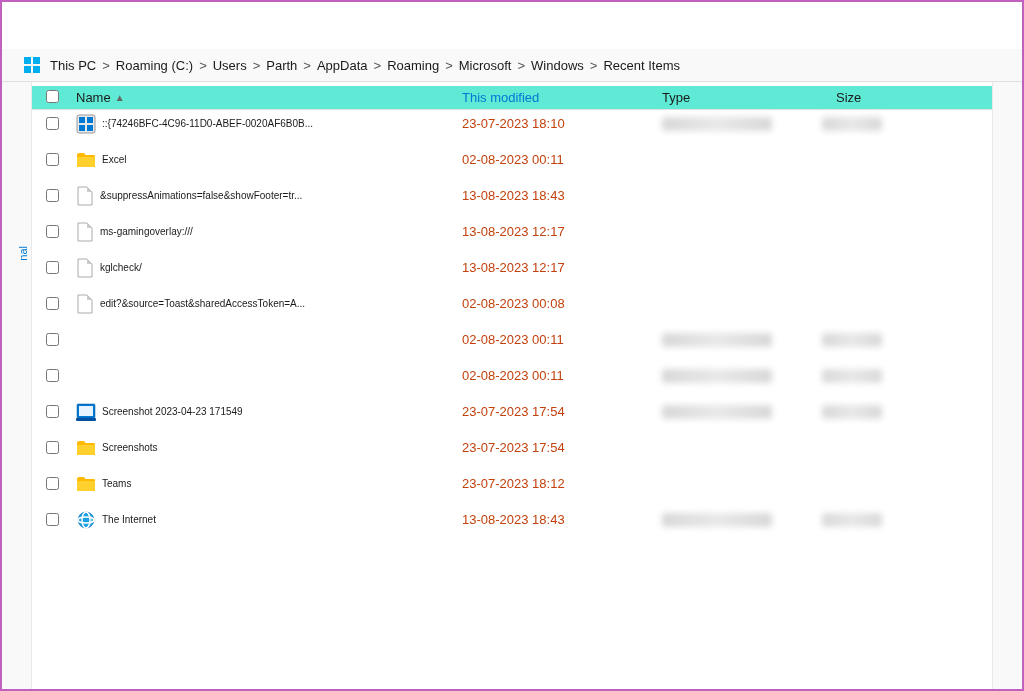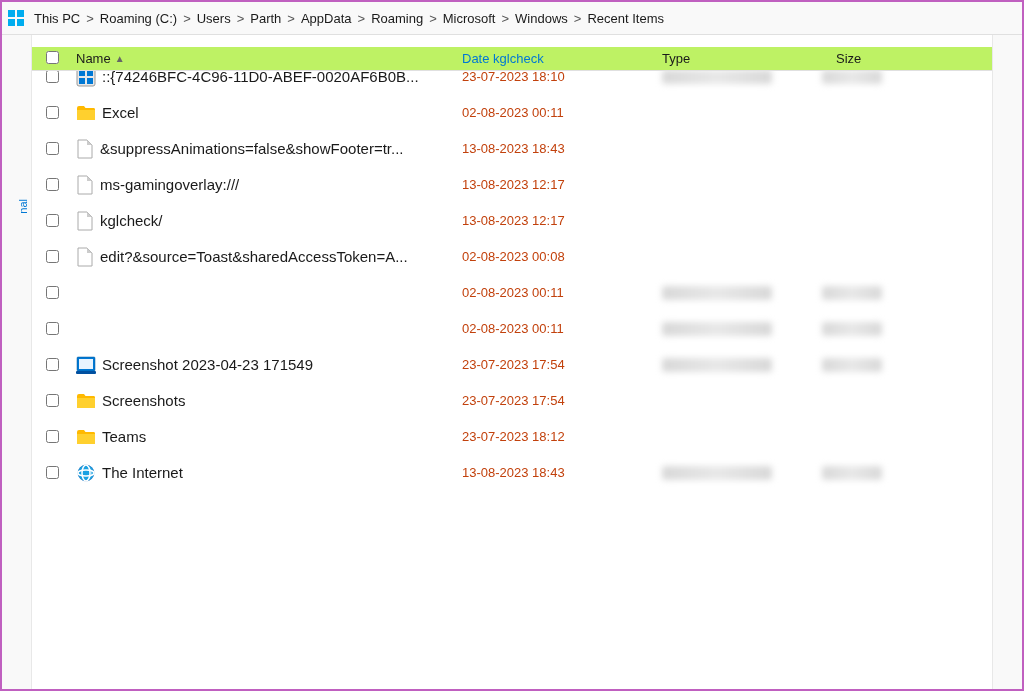--- a/index.html
+++ b/index.html
@@ -22,26 +22,27 @@
       height: 100%;
       background: #ffffff;
       display: flex;
       flex-direction: column;
     }
 
     
     .address-bar {
       display: flex;
       align-items: center;
-      padding: 6px 4px;
+      padding: 6px 20px;
       background: #f9f9f9;
       border-bottom: 1px solid #e0e0e0;
       gap: 4px;
       font-size: 13px;
       color: #1a1a1a;
+      margin-top: 47px;
     }
 
     .address-bar .breadcrumb-item {
       color: #1a1a1a;
       font-size: 13px;
       white-space: nowrap;
     }
 
     .address-bar .sep {
       color: #555;
@@ -87,23 +88,23 @@
       overflow-y: auto;
       overflow-x: hidden;
     }
 
     
     .column-headers {
       display: flex;
       align-items: flex-start;
       padding: 4px 0;
       border-bottom: 1px solid #e0e0e0;
-      background: #bef264;
+      background: #5eead4;
       position: sticky;
-      top: 12px;
+      top: 4px;
       z-index: 10;
     }
 
     .col-checkbox {
       width: 40px;
       display: flex;
       align-items: center;
       justify-content: center;
       flex-shrink: 0;
     }
@@ -162,21 +163,21 @@
 
     .file-row .col-checkbox {
       width: 40px;
     }
 
     .file-name-cell {
       flex: 0 0 390px;
       display: flex;
       align-items: center;
       gap: 6px;
-      font-size: 15px;
+      font-size: 10px;
       color: #1a1a1a;
       padding-left: 4px;
       overflow: hidden;
     }
 
     .file-name-text {
       overflow: hidden;
       text-overflow: ellipsis;
       white-space: nowrap;
     }
@@ -292,21 +293,21 @@
     <div class="file-list-panel">
 
       <div class="column-headers">
         <div class="col-checkbox">
           <input type="checkbox" style="">
         </div>
         <div class="col-name">
           <span>Name</span>
           <span class="sort-arrow">▲</span>
         </div>
-        <div class="col-date">Date kglcheck</div>
+        <div class="col-date">This modified</div>
         <div class="col-type">Type</div>
         <div class="col-size">Size</div>
       </div>
 
       <div id="file-rows">
           <div class="file-row">
     <div class="col-checkbox">
       <input type="checkbox" style="">
     </div>
     <div class="file-name-cell">

